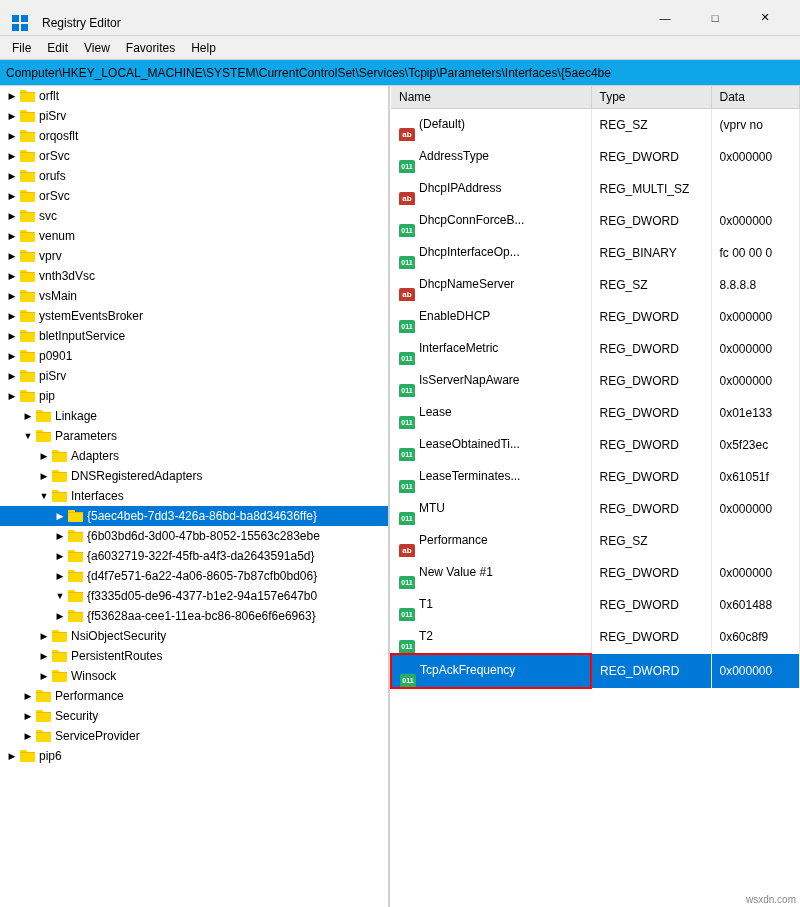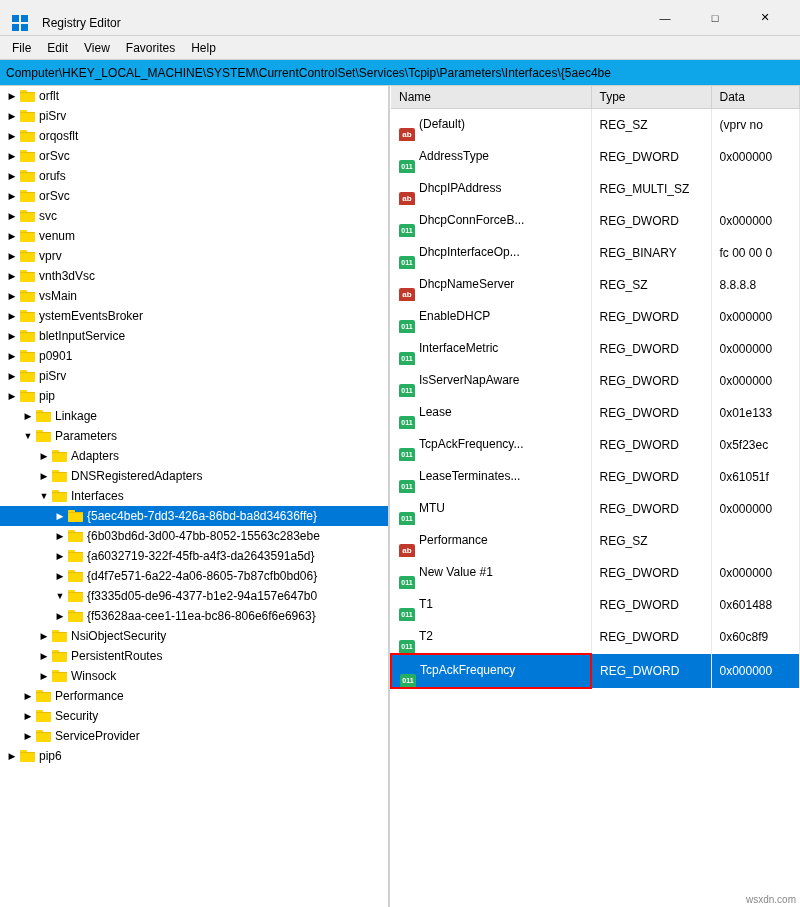--- a/index.html
+++ b/index.html
@@ -637,21 +637,21 @@
             <td class="col-name"><span class="reg-icon"><span style="background:#27ae60;border-radius:2px;color:white;font-size:7px;font-weight:bold;display:inline-block;width:16px;height:14px;text-align:center;line-height:14px;">011</span></span><span>IsServerNapAware</span></td>
             <td class="col-type">REG_DWORD</td>
             <td class="col-data">0x000000</td>
           </tr>
           <tr>
             <td class="col-name"><span class="reg-icon"><span style="background:#27ae60;border-radius:2px;color:white;font-size:7px;font-weight:bold;display:inline-block;width:16px;height:14px;text-align:center;line-height:14px;">011</span></span><span>Lease</span></td>
             <td class="col-type">REG_DWORD</td>
             <td class="col-data">0x01e133</td>
           </tr>
           <tr>
-            <td class="col-name"><span class="reg-icon"><span style="background:#27ae60;border-radius:2px;color:white;font-size:7px;font-weight:bold;display:inline-block;width:16px;height:14px;text-align:center;line-height:14px;">011</span></span><span>TcpAckFrequency...</span></td>
+            <td class="col-name"><span class="reg-icon"><span style="background:#27ae60;border-radius:2px;color:white;font-size:7px;font-weight:bold;display:inline-block;width:16px;height:14px;text-align:center;line-height:14px;">011</span></span><span>LeaseObtainedTi...</span></td>
             <td class="col-type">REG_DWORD</td>
             <td class="col-data">0x5f23ec</td>
           </tr>
           <tr>
             <td class="col-name"><span class="reg-icon"><span style="background:#27ae60;border-radius:2px;color:white;font-size:7px;font-weight:bold;display:inline-block;width:16px;height:14px;text-align:center;line-height:14px;">011</span></span><span>LeaseTerminates...</span></td>
             <td class="col-type">REG_DWORD</td>
             <td class="col-data">0x61051f</td>
           </tr>
           <tr>
             <td class="col-name"><span class="reg-icon"><span style="background:#27ae60;border-radius:2px;color:white;font-size:7px;font-weight:bold;display:inline-block;width:16px;height:14px;text-align:center;line-height:14px;">011</span></span><span>MTU</span></td>

